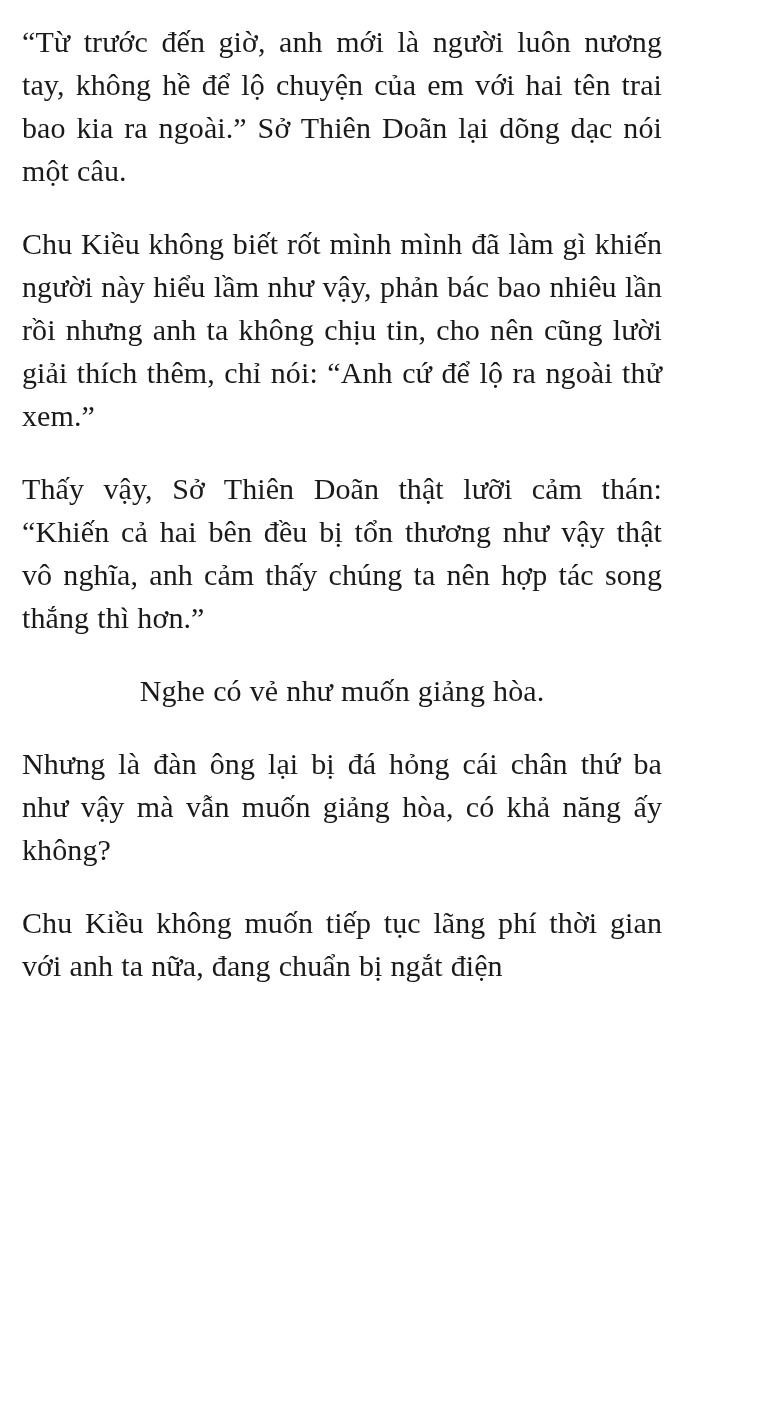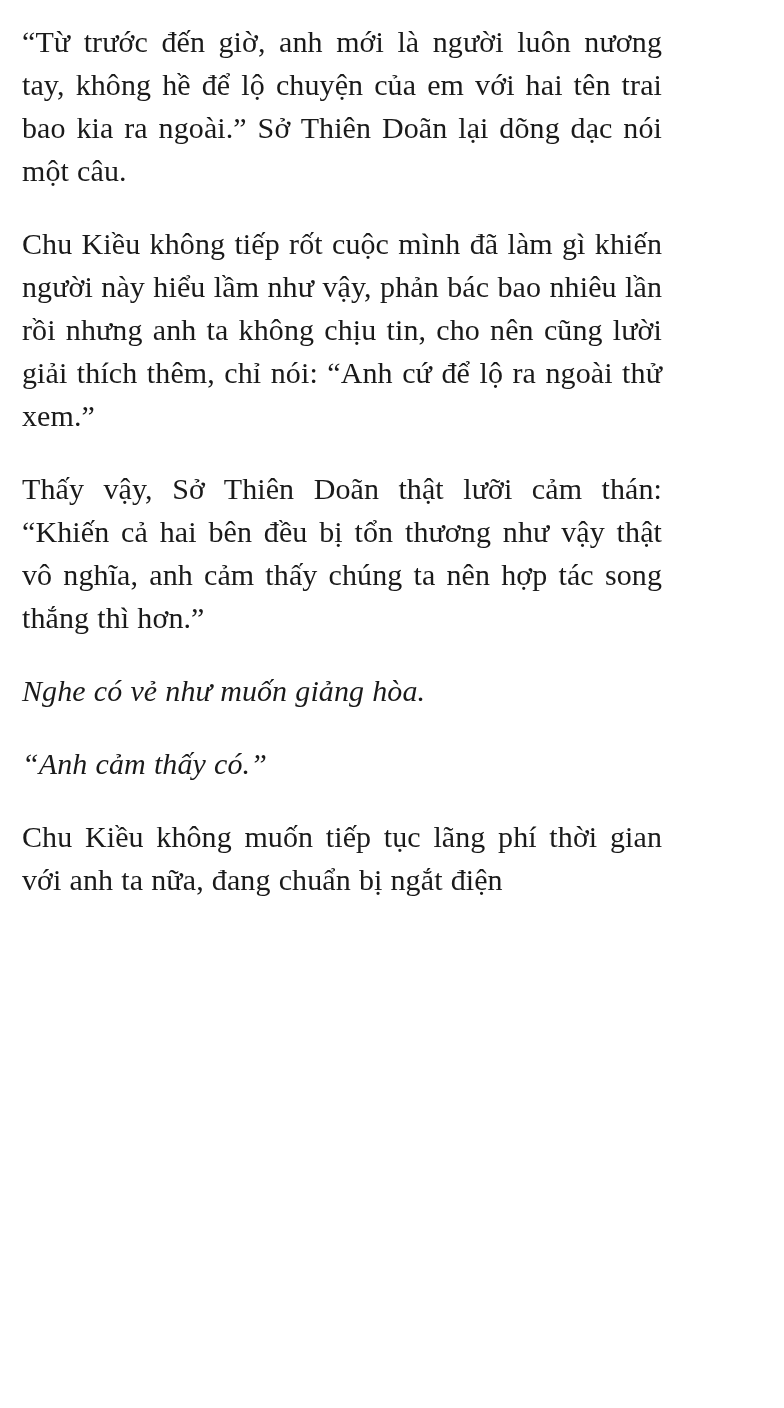--- a/index.html
+++ b/index.html
@@ -25,27 +25,26 @@
     text-justify: inter-word;
     margin: 0 0 30px 0;
     letter-spacing: 0.1px;
     color: #1a1a1a;
     word-spacing: 0.5px;
   }
   .para:last-child {
     margin-bottom: 0;
   }
   .para.nojustify {
-    text-align: left;
-    font-style: italic;
+    text-align: center;
   }
 </style>
 </head>
 <body>
 
 <div class="reader">
   <p class="para">“Từ trước đến giờ, anh mới là người luôn nương tay, không hề để lộ chuyện của em với hai tên trai bao kia ra ngoài.” Sở Thiên Doãn lại dõng dạc nói một câu.</p>
-  <p class="para">Chu Kiều không tiếp rốt cuộc mình đã làm gì khiến người này hiểu lầm như vậy, phản bác bao nhiêu lần rồi nhưng anh ta không chịu tin, cho nên cũng lười giải thích thêm, chỉ nói: “Anh cứ để lộ ra ngoài thử xem.”</p>
+  <p class="para">Chu Kiều không biết rốt mình mình đã làm gì khiến người này hiểu lầm như vậy, phản bác bao nhiêu lần rồi nhưng anh ta không chịu tin, cho nên cũng lười giải thích thêm, chỉ nói: “Anh cứ để lộ ra ngoài thử xem.”</p>
   <p class="para">Thấy vậy, Sở Thiên Doãn thật lưỡi cảm thán: “Khiến cả hai bên đều bị tổn thương như vậy thật vô nghĩa, anh cảm thấy chúng ta nên hợp tác song thắng thì hơn.”</p>
   <p class="para nojustify">Nghe có vẻ như muốn giảng hòa.</p>
-  <p class="para nojustify">“Anh cảm thấy có.”</p>
+  <p class="para">Nhưng là đàn ông lại bị đá hỏng cái chân thứ ba như vậy mà vẫn muốn giảng hòa, có khả năng ấy không?</p>
   <p class="para">Chu Kiều không muốn tiếp tục lãng phí thời gian với anh ta nữa, đang chuẩn bị ngắt điện</p>
 </div>
 
 </body></html>

